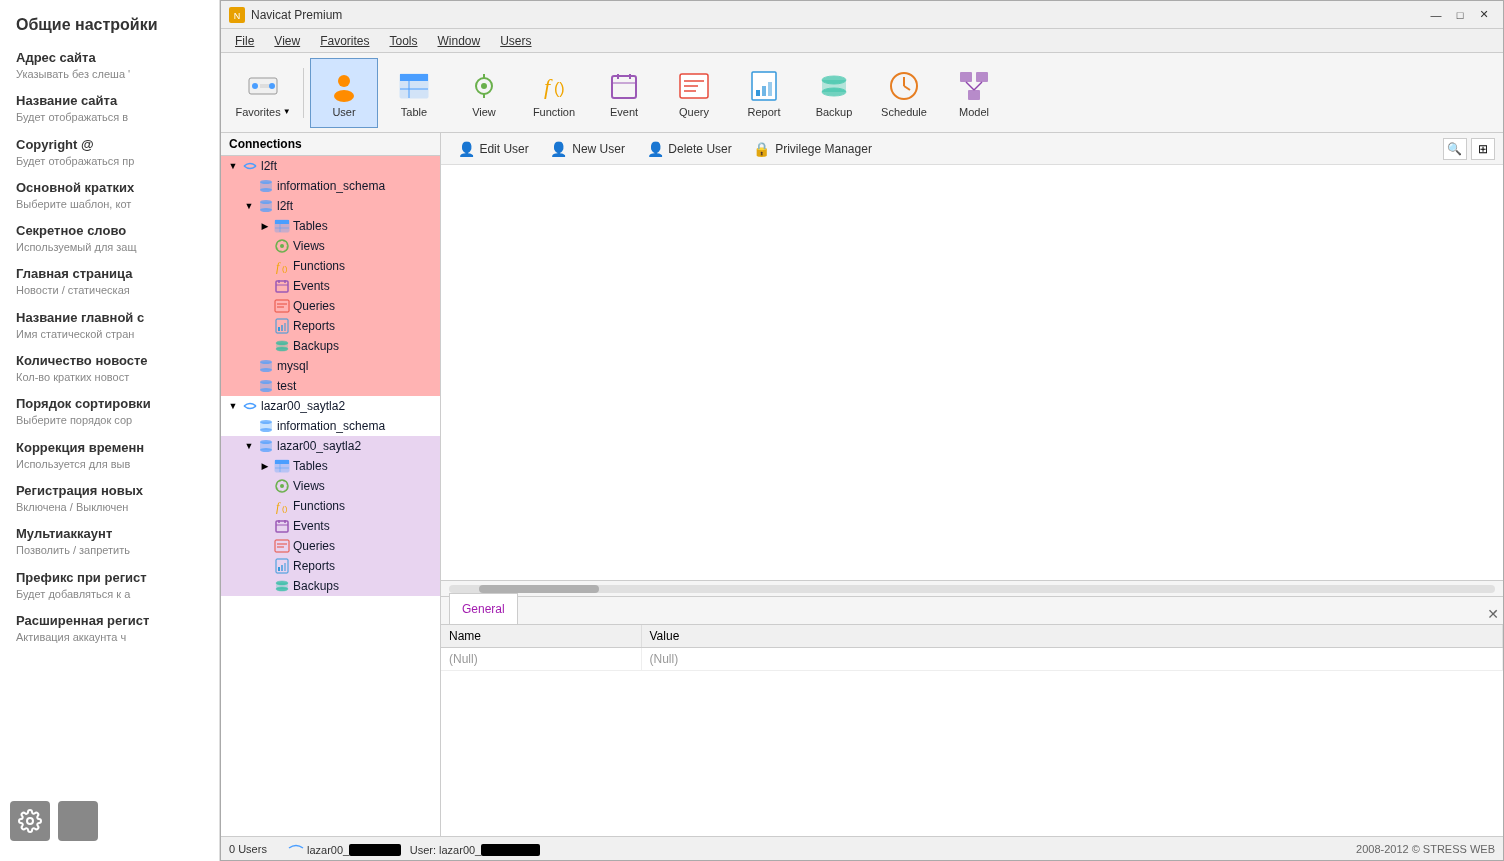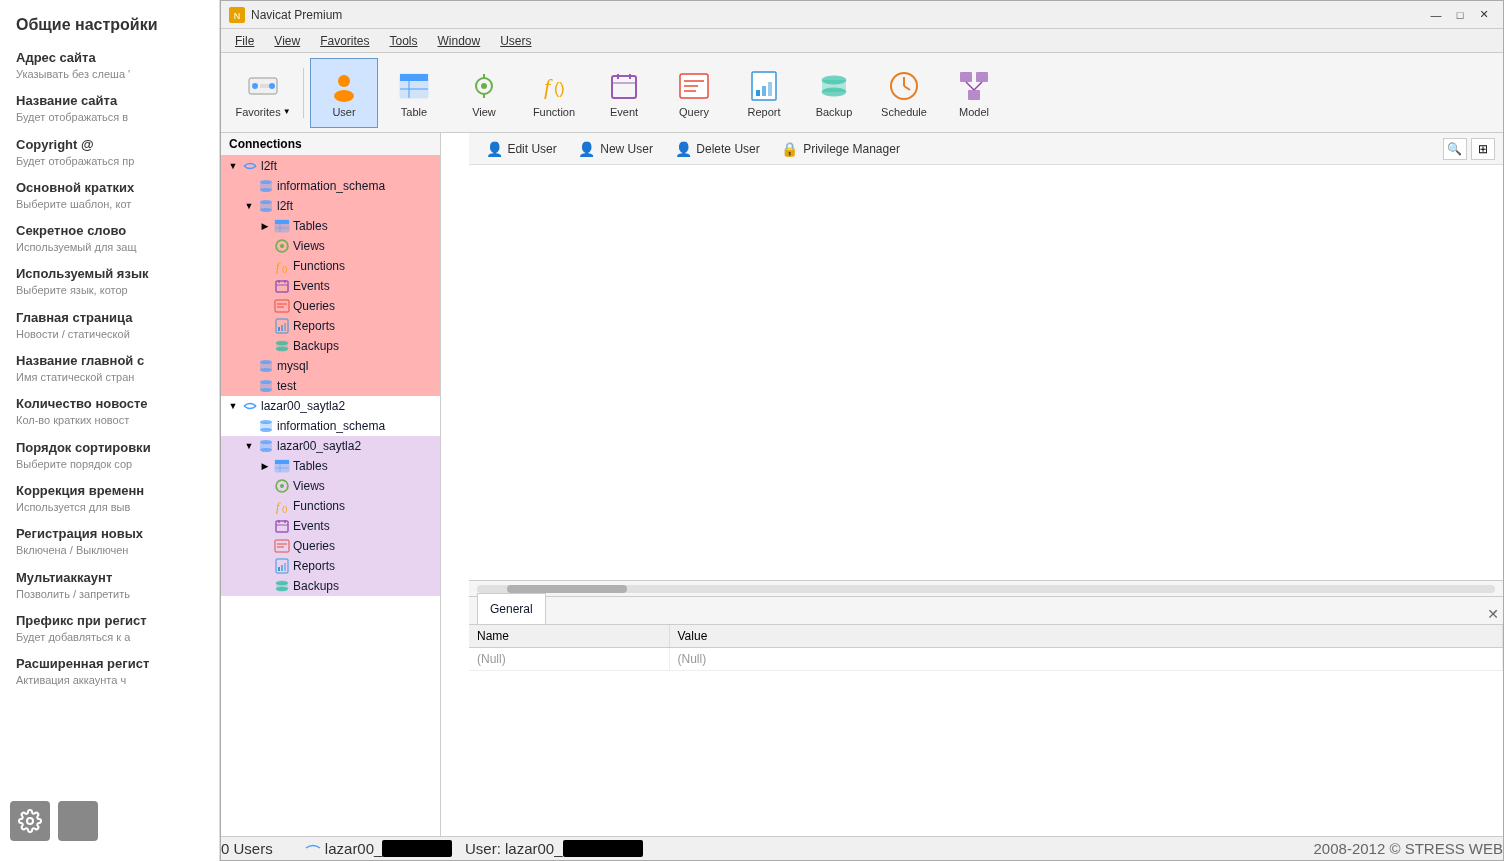--- a/index.html
+++ b/index.html
@@ -19,52 +19,52 @@
 
     
     .toolbar { background: #f5f5f5; height: 80px; display: flex; align-items: center; padding: 4px 8px; gap: 2px; border-bottom: 1px solid #ccc; }
     .toolbar-btn { display: flex; flex-direction: column; align-items: center; justify-content: center; width: 68px; height: 70px; cursor: pointer; border: 1px solid transparent; padding: 4px; gap: 2px; }
     .toolbar-btn.active { background: #d0e4ff; border-color: #6699cc; }
     .toolbar-icon { width: 36px; height: 36px; display: flex; align-items: center; justify-content: center; }
     .toolbar-label { font-size: 11px; color: #333; text-align: center; }
     .toolbar-separator { width: 1px; height: 50px; background: #ccc; margin: 0 4px; }
 
     
-    .main-area { display: flex; flex: 1; overflow: hidden; gap: 28px; }
+    .main-area { display: flex; flex: 1; overflow: hidden; }
     
     
     .sidebar { width: 220px; display: flex; flex-direction: column; background: #f0f0f0; border-right: 1px solid #ccc; flex-shrink: 0; }
 
     
     .right-panel { flex: 1; display: flex; flex-direction: column; background: white; }
     
     
     .action-toolbar { height: 32px; background: #f5f5f5; display: flex; align-items: center; padding: 0 8px; gap: 4px; border-bottom: 1px solid #ddd; }
     .action-btn { display: flex; align-items: center; gap: 4px; padding: 3px 8px; cursor: pointer; font-size: 12px; color: #333; border: 1px solid transparent; background: transparent; }
     .action-icon { font-size: 14px; }
     .action-toolbar-right { margin-left: auto; display: flex; align-items: center; gap: 4px; }
     .search-box { width: 24px; height: 22px; display: flex; align-items: center; justify-content: center; border: 1px solid #ccc; background: white; cursor: pointer; }
 
     
     .content-area { flex: 1; background: white; overflow: hidden; position: relative; }
 
     
     .bottom-panel { height: 240px; border-top: 1px solid #ccc; background: white; display: flex; flex-direction: column; }
     .bottom-tab-bar { height: 28px; display: flex; align-items: flex-end; background: #f5f5f5; border-bottom: 1px solid #ccc; padding-left: 8px; }
-    .bottom-tab { padding: 8px 12px; font-size: 12px; cursor: pointer; border: 1px solid #ccc; border-bottom: none; background: white; color: #0f172a; margin-right: 2px; }
+    .bottom-tab { padding: 8px 12px; font-size: 12px; cursor: pointer; border: 1px solid #ccc; border-bottom: none; background: white; color: #a21caf; margin-right: 2px; }
     .bottom-tab.active { background: white; font-weight: normal; }
     .bottom-close { margin-left: auto; margin-right: 4px; margin-bottom: 2px; cursor: pointer; color: #666; font-size: 14px; }
     
     .general-table { width: 100%; border-collapse: collapse; }
     .general-table th { background: #f0f0f0; padding: 4px 8px; text-align: left; font-weight: normal; border-bottom: 1px solid #ccc; border-right: 1px solid #ddd; font-size: 12px; }
     .general-table td { padding: 4px 8px; border-bottom: 1px solid #eee; border-right: 1px solid #eee; font-size: 12px; color: #999; }
     .general-table-container { padding: 0; }
 
     
-    .status-bar { height: 24px; background: #f0f0f0; border-top: 1px solid #ccc; display: flex; align-items: center; padding: 0 0; font-size: 15px; color: #333; gap: 32px; }
+    .status-bar { height: 24px; background: #f0f0f0; border-top: 1px solid #ccc; display: flex; align-items: center; padding: 0 8px; font-size: 11px; color: #333; gap: 21px; }
     .status-right { margin-left: auto; color: #666; }
 
     
     .tree-view { flex: 1; overflow-y: auto; overflow-x: hidden; background: white; }
     .tree-item { display: flex; align-items: center; padding: 2px 0; cursor: pointer; white-space: nowrap; }
     .tree-toggle { width: 16px; display: flex; align-items: center; justify-content: center; font-size: 9px; cursor: pointer; flex-shrink: 0; }
     .tree-icon { width: 18px; height: 16px; display: flex; align-items: center; justify-content: center; flex-shrink: 0; }
     .tree-label { font-size: 12px; color: #0f172a; padding-left: 2px; }
     
     
@@ -119,26 +119,22 @@
   </div>
         <div class="setting-item">
     <div class="setting-label">Основной кратких</div>
     <div class="setting-desc">Выберите шаблон, кот</div>
   </div>
         <div class="setting-item">
     <div class="setting-label">Секретное слово</div>
     <div class="setting-desc">Используемый для защ</div>
   </div>
         <div class="setting-item">
-    <div class="setting-label">Используемый язык</div>
-    <div class="setting-desc">Выберите язык, котор</div>
-  </div>
-        <div class="setting-item">
     <div class="setting-label">Главная страница</div>
-    <div class="setting-desc">Новости / статической</div>
+    <div class="setting-desc">Новости / статическая</div>
   </div>
         <div class="setting-item">
     <div class="setting-label">Название главной с</div>
     <div class="setting-desc">Имя статической стран</div>
   </div>
         <div class="setting-item">
     <div class="setting-label">Количество новосте</div>
     <div class="setting-desc">Кол-во кратких новост</div>
   </div>
         <div class="setting-item">

